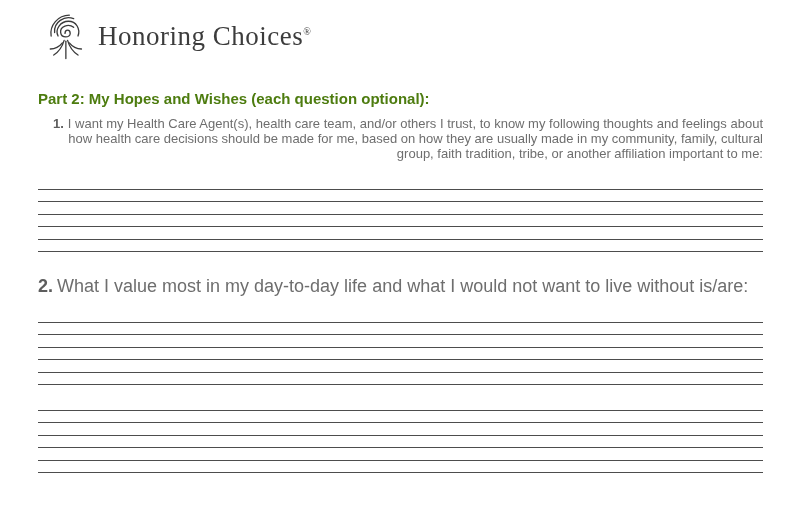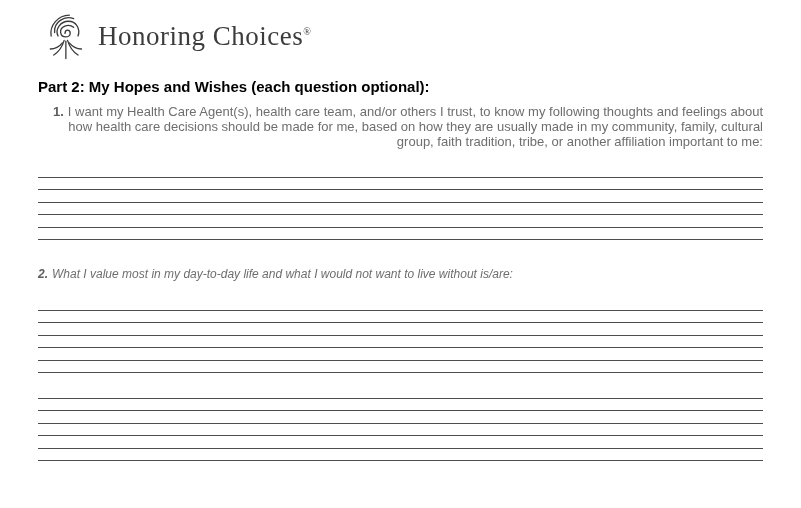--- a/index.html
+++ b/index.html
@@ -56,41 +56,41 @@
   }
   .doc-title {
     font-size: 17px;
     font-weight: 700;
     color: #111111;
     padding-top: 14px;
   }
 
   
   .section-title {
-    margin-top: 14px;
+    margin-top: 26px;
     font-size: 15px;
     font-weight: 700;
-    color: #000000;
+    color: #4d7c0f;
   }
 
   
   .question { margin: 0; }
   .q-text {
     color: #6e6e6e;
     font-size: 13px;
     line-height: 15px;
     max-width: 730px;
   }
   .q-text .q-num {
     font-weight: 700;
     color: #5d5d5d;
     margin-right: 4px;
   }
   .q1-text { margin-top: 9px; text-align: right; }
-  .q2-text { margin-top: 27px; font-size: 12px; font-style: italic; }
+  .q2-text { margin-top: 27px; font-size: 18px; }
   .q3-text { margin-top: 40px; font-size: 13.5px; }
 
   .lines { width: 725px; }
   .q1-lines { margin-top: 16px; }
   .q2-lines { margin-top: 16px; }
   .q3-lines { margin-top: 13px; }
   .write-line {
     height: 12.5px;
     border-bottom: 1px solid #4d4d4d;
   }

